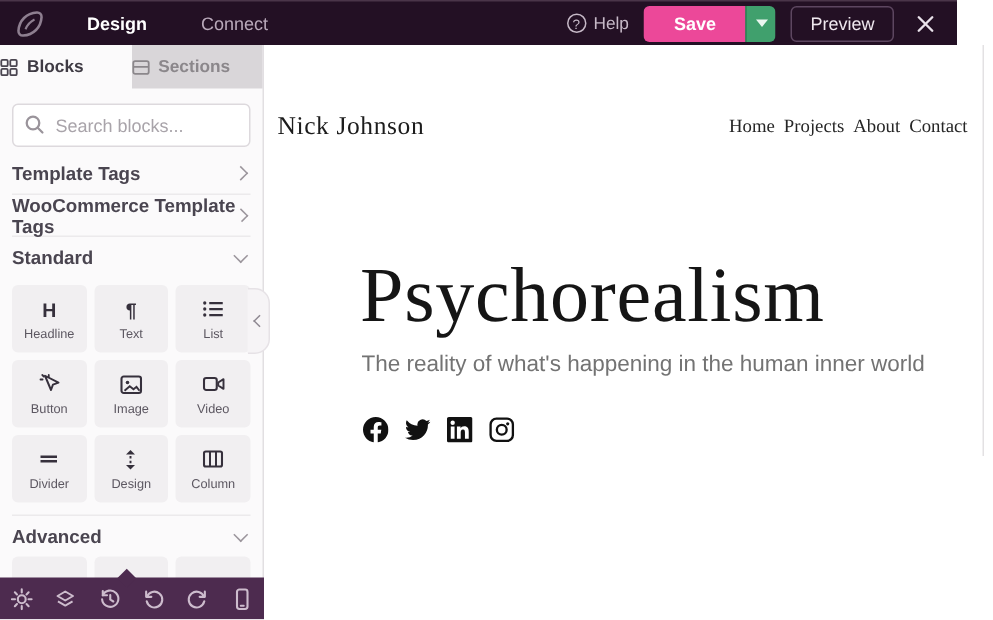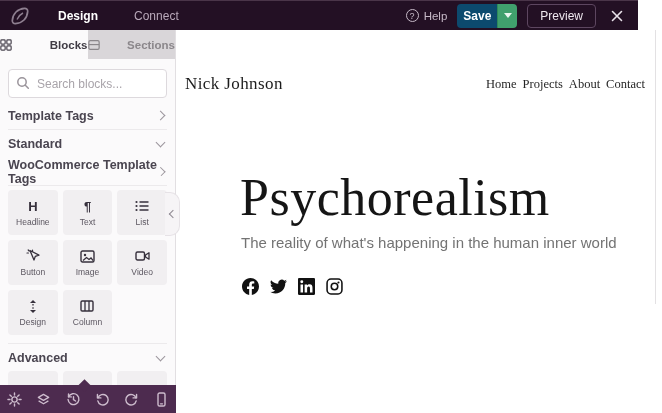--- a/index.html
+++ b/index.html
@@ -11,35 +11,35 @@
   .topbar { position:absolute; top:0; left:0; width:638px; height:30px; background:#231024;
             border-top:1px solid #4a3549; display:flex; align-items:center; }
   .logo-box { width:40px; height:30px; display:flex; align-items:center; justify-content:center; cursor:pointer; }
   .top-tab { color:#b9a9ba; font-size:12px; padding:0 18px; height:30px; line-height:30px; cursor:pointer; }
   .top-tab.active { color:#fff; font-weight:bold; }
   .topbar-right { margin-left:auto; display:flex; align-items:center; gap:10px; padding-right:10px; }
   .help { display:flex; align-items:center; gap:5px; color:#c6b9c7; font-size:11.5px; cursor:pointer; }
   .help-q { width:13px; height:13px; border:1.3px solid #c6b9c7; border-radius:50%;
             font-size:9px; display:flex; align-items:center; justify-content:center; color:#c6b9c7; }
   .save-btn { display:flex; height:24px; border-radius:4px; overflow:hidden; cursor:pointer; }
-  .save-main { background:#0c4a6e; color:#fff; font-size:12px; font-weight:bold; padding:0 6px;
+  .save-main { background:#ec4899; color:#fff; font-size:12px; font-weight:bold; padding:0 20px;
                display:flex; align-items:center; }
   .save-caret { background:#40a06d; border-left:1px solid #2e8a59; width:20px;
                 display:flex; align-items:center; justify-content:center; }
   .caret-down { width:0; height:0; border-left:4px solid transparent; border-right:4px solid transparent;
                 border-top:5px solid #eaf6ef; }
   .preview-btn { height:24px; border:1px solid #5d4660; border-radius:4px; color:#efe8ef;
                  font-size:12px; padding:0 12px; display:flex; align-items:center; background:transparent; cursor:pointer; }
   .close-x { width:22px; height:22px; display:flex; align-items:center; justify-content:center; cursor:pointer; }
 
   
   .sidebar { position:absolute; top:30px; left:0; width:176px; height:383px; background:#fbfafb;
              border-right:1px solid #e2dfe2; }
   .side-tabs { display:flex; height:29px; }
-  .side-tab { flex:1; display:flex; align-items:center; justify-content:space-between; gap:6px;
+  .side-tab { flex:1; display:flex; align-items:center; justify-content:flex-start; gap:6px;
               font-size:11.5px; font-weight:bold; cursor:pointer; }
   .side-tab.active { background:#fbfafb; color:#3f3b44; }
   .side-tab.inactive { background:#d9d6d9; color:#8b878b; }
   .panel { padding:10px 8px 0 8px; }
   .searchbox { position:relative; height:29px; margin-bottom:4px; }
   .searchbox input { width:100%; height:29px; border:1px solid #ddd9dd; border-radius:4px;
                      padding:0 8px 0 28px; font-size:12px; color:#444; background:#fff; outline:none;
                      font-family:"Liberation Sans",sans-serif; }
   .searchbox input::placeholder { color:#a9a4aa; }
   .search-ic { position:absolute; left:8px; top:7px; }
@@ -162,27 +162,27 @@
           <circle cx="6" cy="6" r="4.2" fill="none" stroke="#9a949b" stroke-width="1.5"></circle>
           <path d="M9.3 9.3l3 3" stroke="#9a949b" stroke-width="1.5" stroke-linecap="round"></path>
         </svg>
         <input type="text" placeholder="Search blocks..." style="">
       </div>
 
       <div class="acc-row">
         <span class="acc-label">Template Tags</span>
         <span class="chev right"></span>
       </div>
+      <div class="acc-row">
+        <span class="acc-label">WooCommerce Template Tags</span>
+        <span class="chev right"></span>
+      </div>
       <div class="acc-row no-border">
         <span class="acc-label">Standard</span>
         <span class="chev down"></span>
-      </div>
-      <div class="acc-row">
-        <span class="acc-label">WooCommerce Template Tags</span>
-        <span class="chev right"></span>
       </div>
 
       <div class="blocks-grid">
         <div class="block-cell">
           <span class="block-ic">H</span>
           <span class="block-label">Headline</span>
         </div>
         <div class="block-cell">
           <span class="block-ic">¶</span>
           <span class="block-label">Text</span>
@@ -220,20 +220,28 @@
           <span class="block-label">Image</span>
         </div>
         <div class="block-cell">
           <span class="block-ic">
             <svg width="15" height="12" viewBox="0 0 15 12">
               <rect x="1" y="2" width="8.5" height="8" rx="1.5" fill="none" stroke="#36303c" stroke-width="1.4"></rect>
               <path d="M10.5 5l3.5-2.2v6.4L10.5 7z" fill="none" stroke="#36303c" stroke-width="1.3" stroke-linejoin="round"></path>
             </svg>
           </span>
           <span class="block-label">Video</span>
+        </div>
+        <div class="block-cell">
+          <span class="block-ic">
+            <svg width="13" height="8" viewBox="0 0 13 8">
+              <path d="M1 2.5h11M1 5.5h11" stroke="#36303c" stroke-width="1.7"></path>
+            </svg>
+          </span>
+          <span class="block-label">Divider</span>
         </div>
         <div class="block-cell">
           <span class="block-ic">
             <svg width="12" height="15" viewBox="0 0 12 15">
               <path d="M6 1L9 4H3z" fill="#36303c"></path>
               <path d="M6 14l3-3H3z" fill="#36303c"></path>
               <path d="M6 5v5" stroke="#36303c" stroke-width="1.3" stroke-dasharray="1.6 1.6"></path>
             </svg>
           </span>
           <span class="block-label">Design</span>

